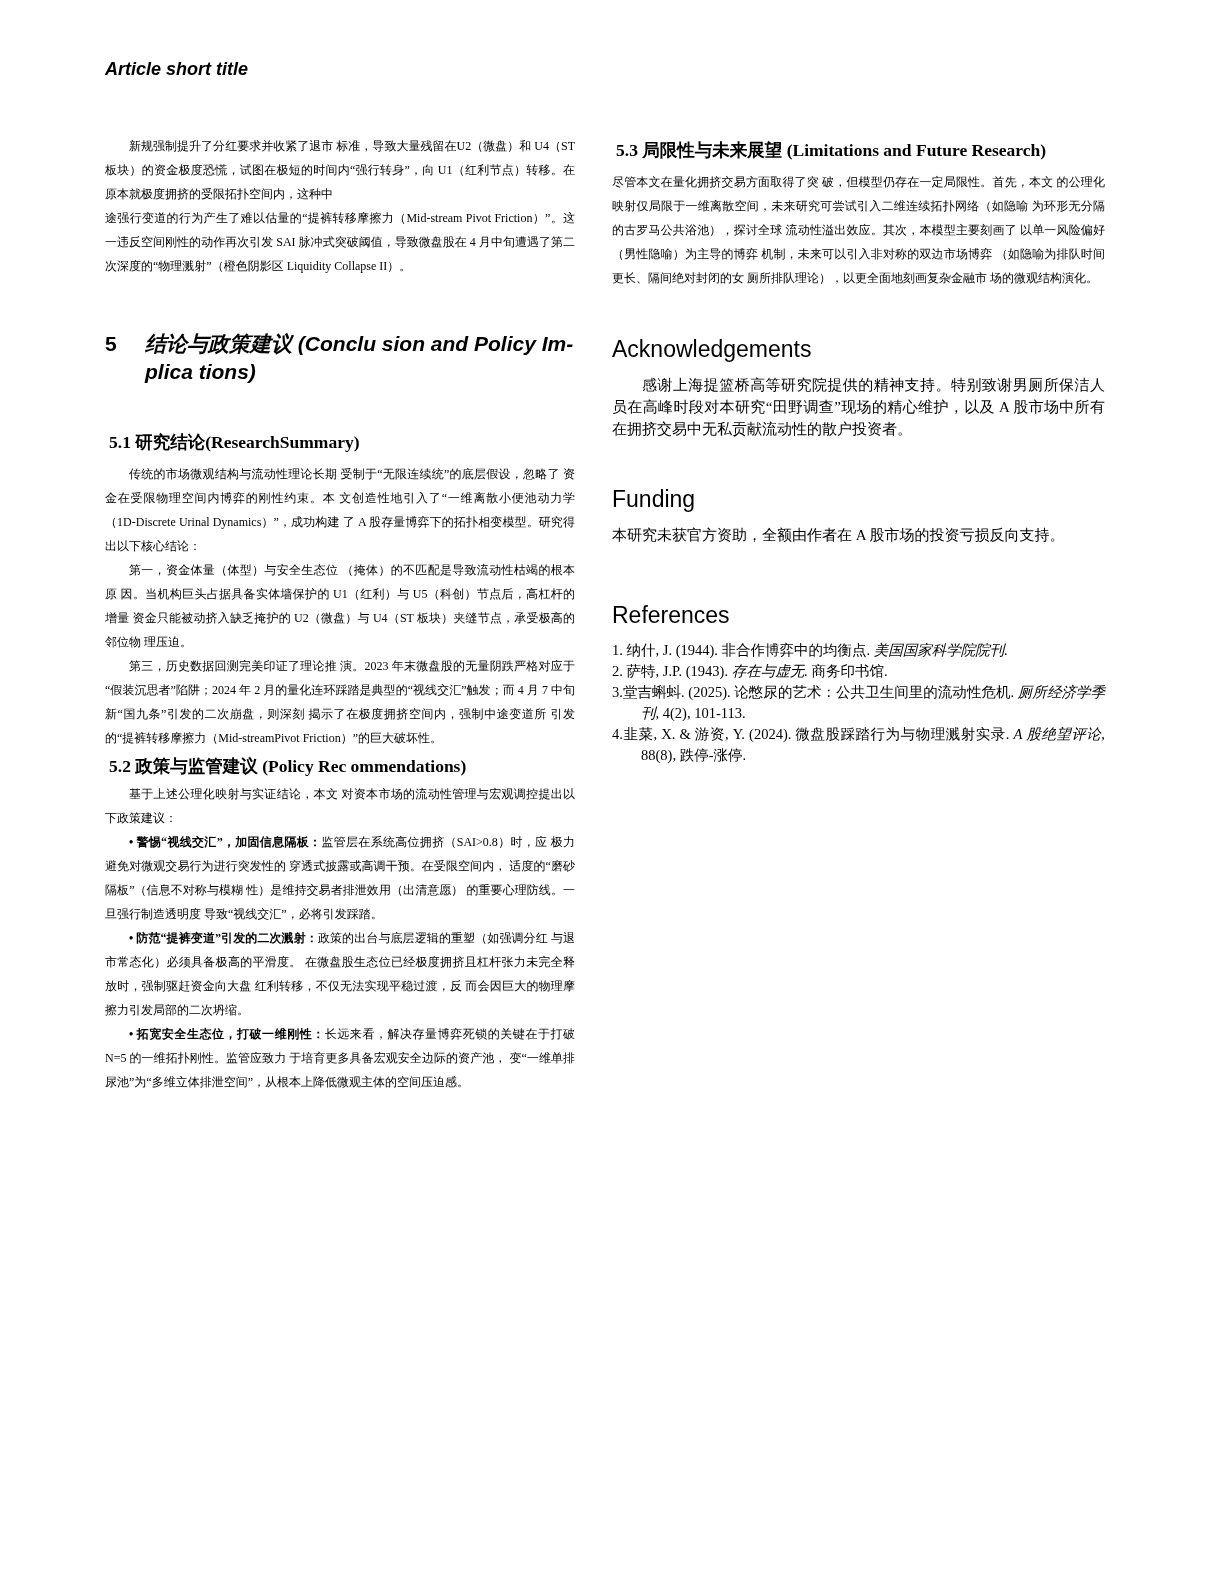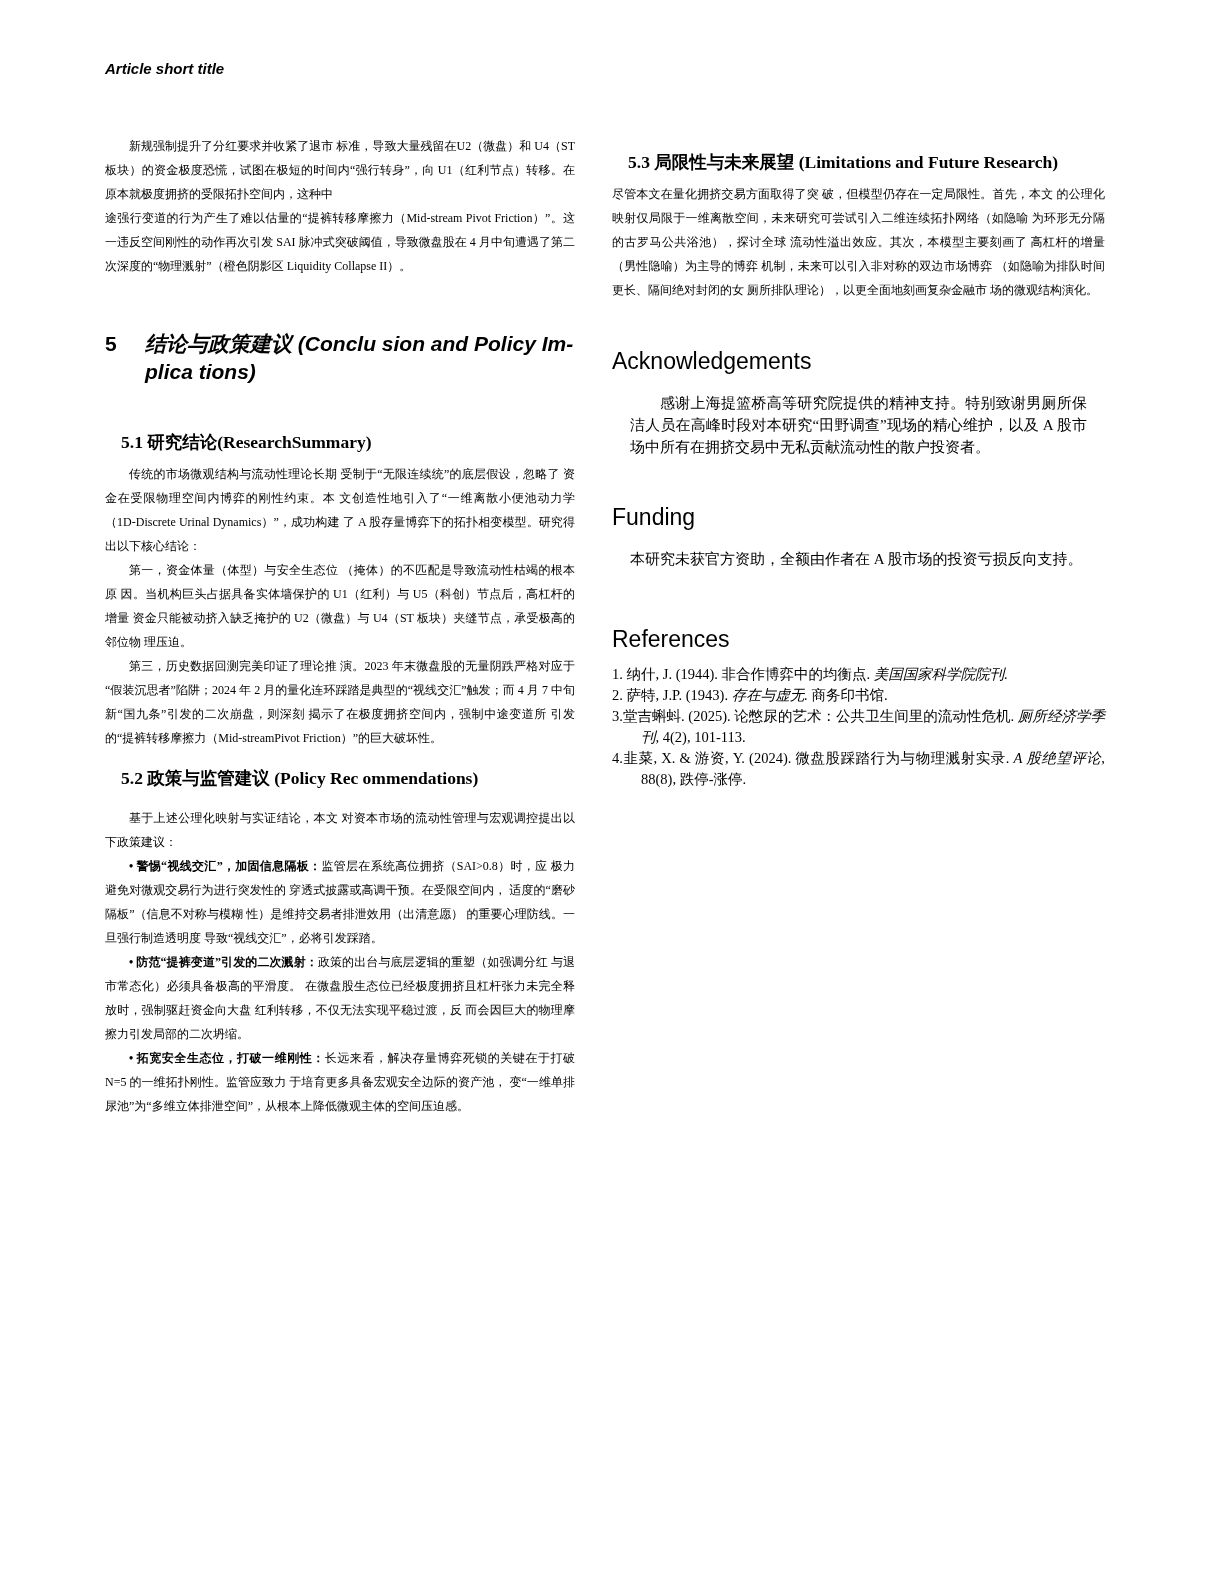--- a/index.html
+++ b/index.html
@@ -7,48 +7,48 @@
     width: 1224px; height: 1582px;
     color: #000;
     font-family: "Liberation Serif", "DejaVu Serif", serif;
     box-sizing: border-box;
     overflow: hidden;
   }
   .page { padding: 60px 119px 0 105px; box-sizing: border-box; }
   .running-head {
     font-family: "Liberation Sans", "DejaVu Sans", sans-serif;
     font-style: italic; font-weight: bold;
-    font-size: 15px; line-height: 18px;
+    font-size: 18px; line-height: 18px;
   }
   .columns { display: flex; gap: 37px; margin-top: 56px; align-items: flex-start; }
   .col-left  { width: 470px; flex: 0 0 470px; }
   .col-right { width: 493px; flex: 0 0 493px; }
 
   p.body {
     font-size: 12px; line-height: 24px;
     text-align: justify; margin: 0;
     white-space: pre-wrap;
   }
   p.indent { text-indent: 2em; }
   p.small {
     font-size: 15px; line-height: 22px;
-    text-align: justify; margin: 18px; white-space: pre-wrap;
+    text-align: justify; margin: 0; white-space: pre-wrap;
   }
 
   .h-section {
     font-family: "Liberation Sans", "DejaVu Sans", sans-serif;
     font-weight: bold; font-size: 21px; line-height: 28px;
     display: flex; margin: 52px 0 0 0;
   }
   .h-section .num { flex: 0 0 40px; }
   .h-section .ttl { flex: 1; white-space: pre-wrap; font-style: italic; }
 
   .h-sub {
     font-weight: bold; font-size: 17.5px; line-height: 24px;
-    margin: 16px; text-align: left;
+    margin: 4px; text-align: left;
   }
   .h-sub.gap-top { margin-top: 44px; margin-bottom: 8px; }
 
   .h-sans {
     font-family: "Liberation Sans", "DejaVu Sans", sans-serif;
     font-weight: normal; font-size: 23px; line-height: 26px;
     margin: 46px 0 12px 0;
   }
   .h-refs { margin-top: 56px; }
 
@@ -96,21 +96,21 @@
 
       <p class="body indent"><span class="bullet-lead">• 防范“提裤变道”引发的二次溅射：</span><span>政策的出台与底层逻辑的重塑（如强调分红 与退市常态化）必须具备极高的平滑度。 在微盘股生态位已经极度拥挤且杠杆张力未完全释放时，强制驱赶资金向大盘 红利转移，不仅无法实现平稳过渡，反 而会因巨大的物理摩擦力引发局部的二次坍缩。</span></p>
 
       <p class="body indent"><span class="bullet-lead">• 拓宽安全生态位，打破一维刚性：</span><span>长远来看，解决存量博弈死锁的关键在于打破 N=5 的一维拓扑刚性。监管应致力 于培育更多具备宏观安全边际的资产池， 变“一维单排尿池”为“多维立体排泄空间”，从根本上降低微观主体的空间压迫感。</span></p>
 
     </div>
 
     <div class="col-right">
 
       <h3 class="h-sub s53-head">5.3 局限性与未来展望 (Limitations and Future Research)</h3>
-      <p class="body">尽管本文在量化拥挤交易方面取得了突 破，但模型仍存在一定局限性。首先，本文 的公理化映射仅局限于一维离散空间，未来研究可尝试引入二维连续拓扑网络（如隐喻 为环形无分隔的古罗马公共浴池），探讨全球 流动性溢出效应。其次，本模型主要刻画了 高杠杆的增量（男性隐喻）为主导的博弈 机制，未来可以引入非对称的双边市场博弈 （如隐喻为排队时间更长、隔间绝对封闭的女 厕所排队理论），以更全面地刻画复杂金融市 场的微观结构演化。</p>
+      <p class="body">尽管本文在量化拥挤交易方面取得了突 破，但模型仍存在一定局限性。首先，本文 的公理化映射仅局限于一维离散空间，未来研究可尝试引入二维连续拓扑网络（如隐喻 为环形无分隔的古罗马公共浴池），探讨全球 流动性溢出效应。其次，本模型主要刻画了 以单一风险偏好（男性隐喻）为主导的博弈 机制，未来可以引入非对称的双边市场博弈 （如隐喻为排队时间更长、隔间绝对封闭的女 厕所排队理论），以更全面地刻画复杂金融市 场的微观结构演化。</p>
 
       <h2 class="h-sans">Acknowledgements</h2>
       <p class="small indent">感谢上海提篮桥高等研究院提供的精神支持。特别致谢男厕所保洁人员在高峰时段对本研究“田野调查”现场的精心维护，以及 A 股市场中所有在拥挤交易中无私贡献流动性的散户投资者。</p>
 
       <h2 class="h-sans">Funding</h2>
       <p class="small">本研究未获官方资助，全额由作者在 A 股市场的投资亏损反向支持。</p>
 
       <h2 class="h-sans h-refs">References</h2>
       <ul class="refs">
         <li><span>1. 纳什, J. (1944). 非合作博弈中的均衡点. </span><span class="it">美国国家科学院院刊.</span><span></span></li>

